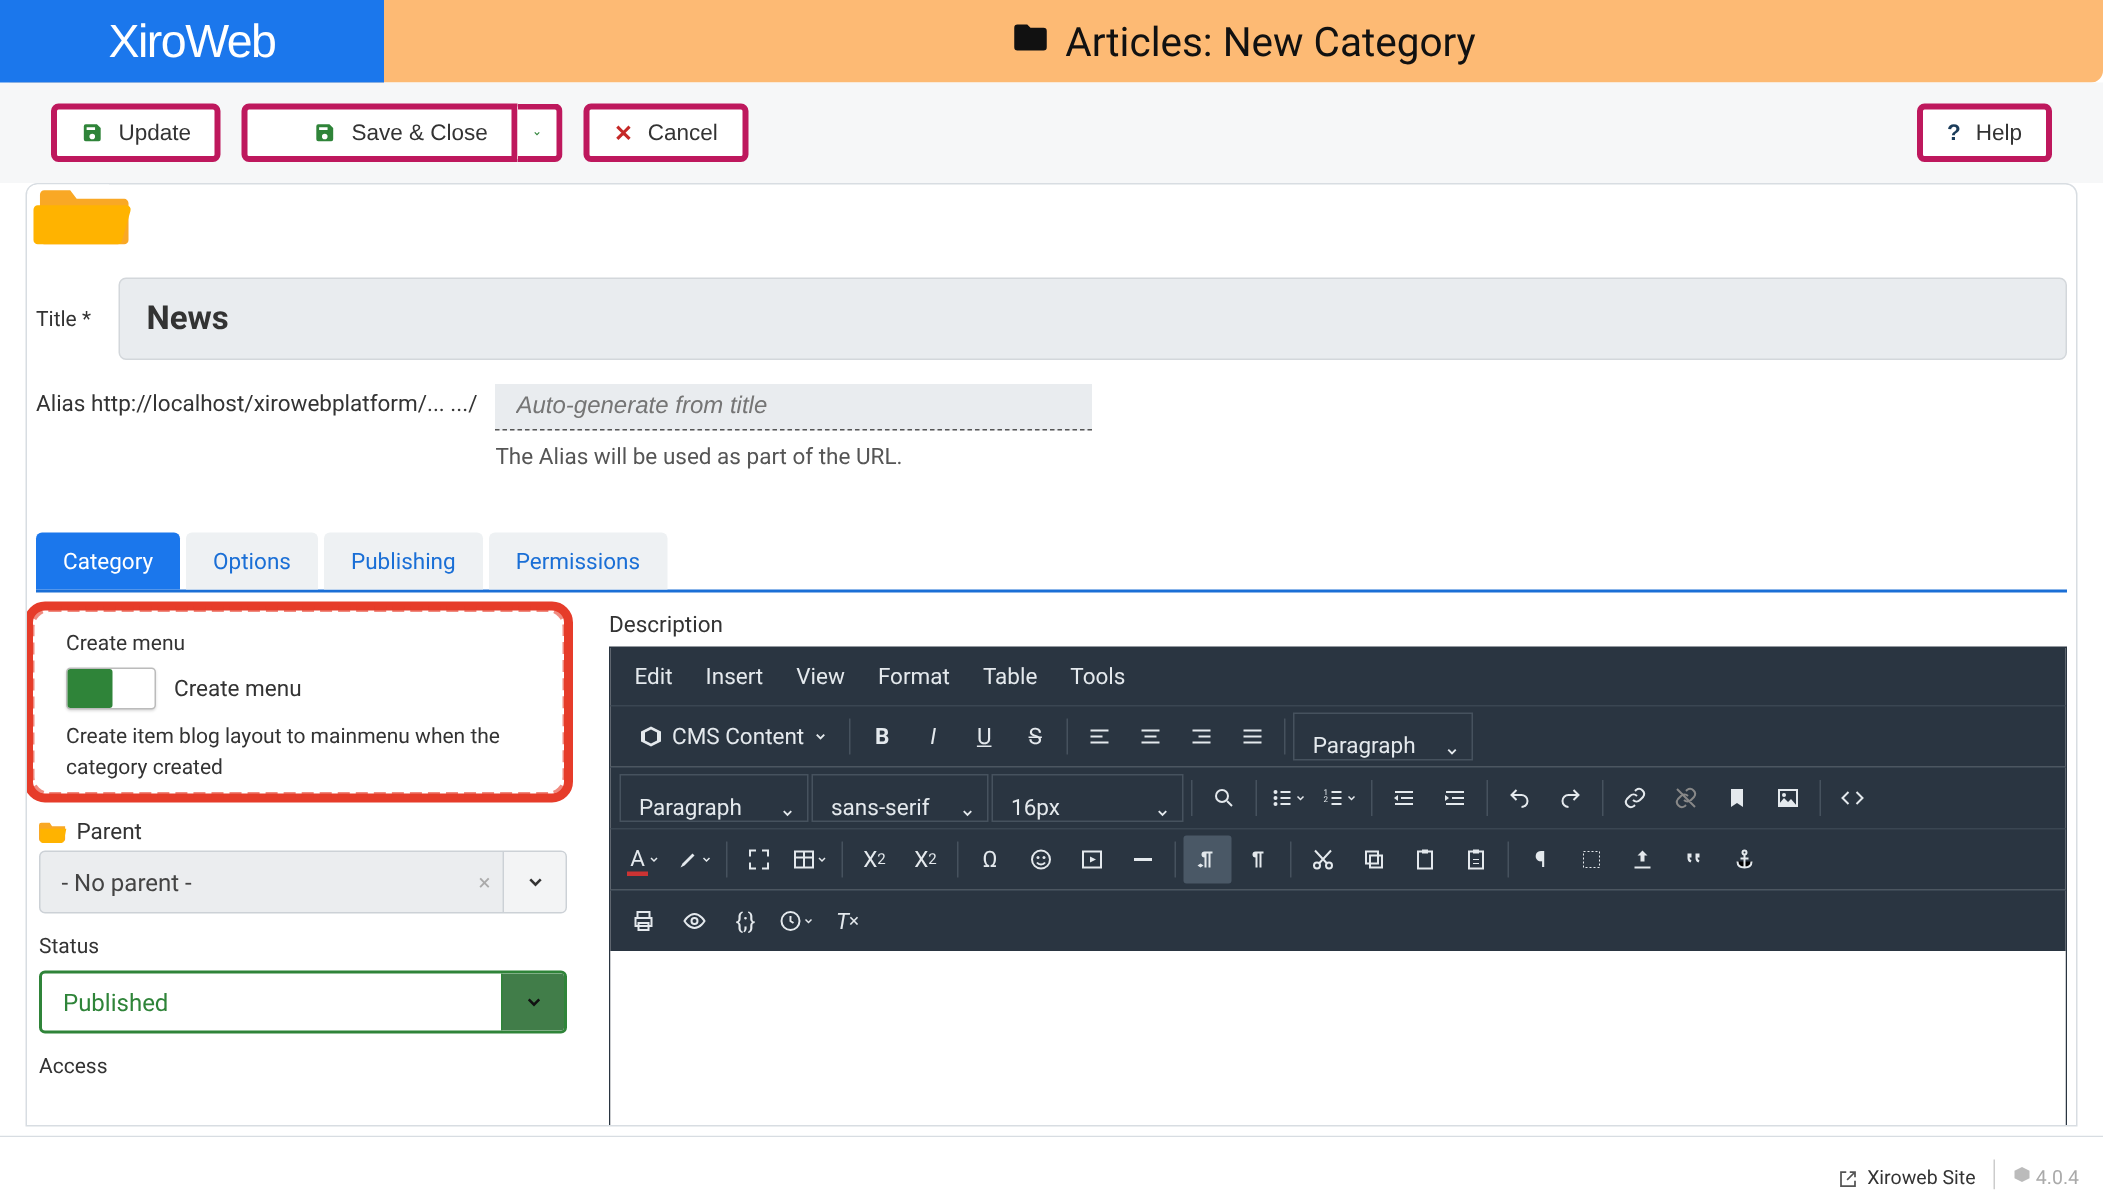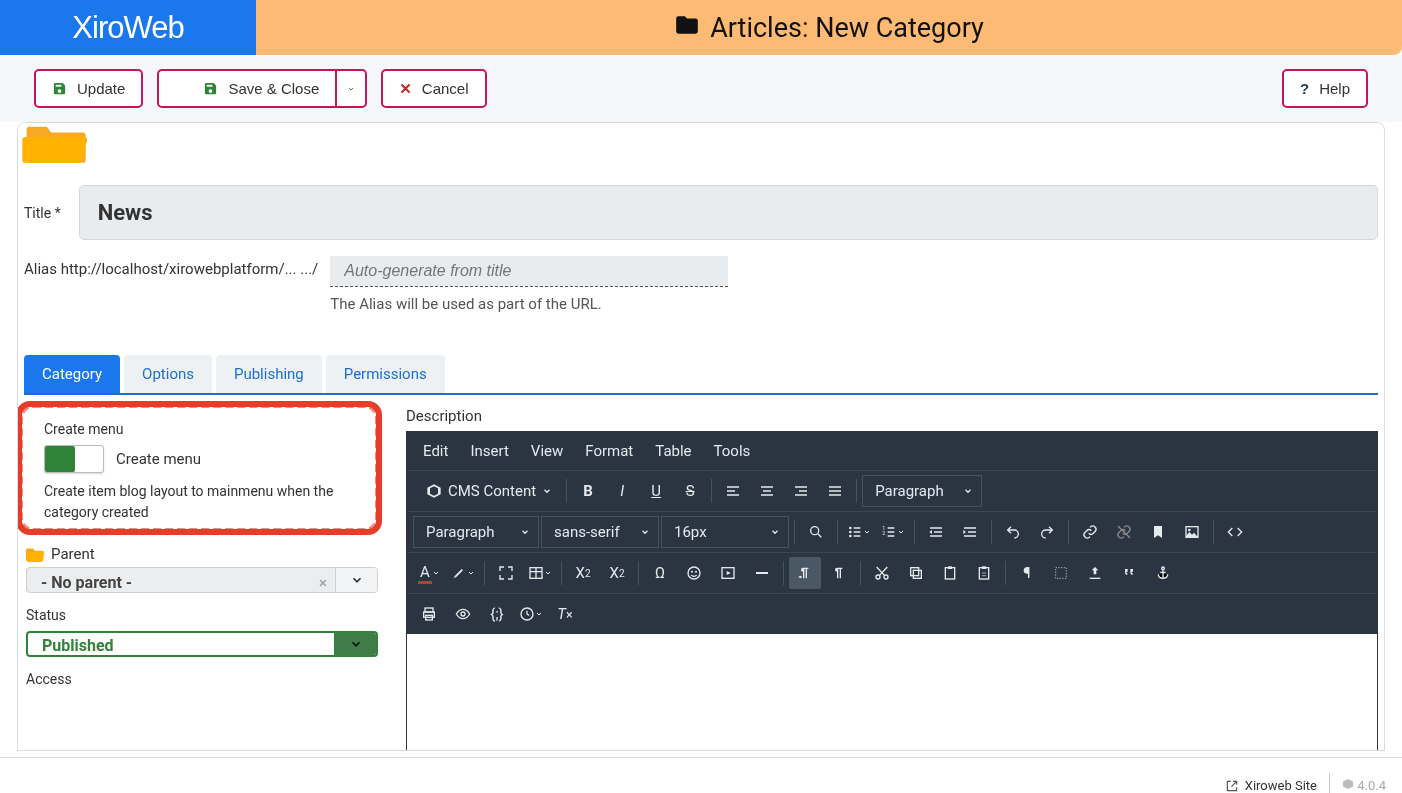--- a/index.html
+++ b/index.html
@@ -7,21 +7,21 @@
 
 
 .top-header { display: flex; align-items: center; height: 55px; background: #fdba74; border-radius: 0 0 8px 8px; }
 .brand { background: #1b77ec; color: #fff; height: 55px; display: flex; align-items: center; justify-content: center; width: 256px; font-family: "Trebuchet MS", sans-serif; font-size: 31px; font-weight: 400; letter-spacing: -1px; }
 .page-title-wrap { flex: 1; display: flex; align-items: flex-start; justify-content: center; gap: 10px; }
 .page-title-wrap svg { width: 26px; height: 26px; }
 .page-title { font-size: 27px; font-weight: 400; color: #111; }
 
 
 .toolbar { display: flex; align-items: center; padding: 14px 34px; gap: 14px; background: #f6f7f8; }
-.btn { display: inline-flex; align-items: center; gap: 10px; background: #fff; border: 2px solid #be185d; border-radius: 5px; padding: 8px 16px; font-size: 15px; cursor: pointer; color: #333; height: 39px; }
+.btn { display: inline-flex; align-items: center; gap: 10px; background: #fff; border: 4px solid #be185d; border-radius: 5px; padding: 8px 16px; font-size: 15px; cursor: pointer; color: #333; height: 39px; }
 .btn-group { display: inline-flex; }
 .btn-group .btn { border-radius: 0; }
 .btn-group .btn:first-child { border-radius: 5px 0 0 5px; padding-left: 44px; }
 .btn-group .btn:last-child { border-radius: 0 5px 5px 0; border-left: none; padding: 8px 10px; }
 .btn-caret { width: 30px; justify-content: center; }
 .spacer { flex: 1; }
 .icon-red { color: #c52827; font-weight: bold; }
 .icon-q { color: #1b3c5a; font-weight: bold; }
 
 
@@ -57,42 +57,42 @@
 .toggle-row { display: flex; align-items: center; gap: 12px; margin-bottom: 8px; }
 .toggle { width: 60px; height: 28px; background: #fff; border: 1px solid #bbb; border-radius: 3px; position: relative; cursor: pointer; box-shadow: 0 1px 2px rgba(0,0,0,0.15); }
 .toggle-knob { position: absolute; left: 0; top: 0; width: 30px; height: 26px; background: #2f8439; border-radius: 2px; }
 .toggle-label { font-size: 15px; }
 .field-desc { font-size: 14px; color: #333; line-height: 1.5; }
 
 .field-group { margin-top: 14px; }
 .parent-label { display: flex; align-items: center; gap: 6px; color: #333; font-size: 15px; margin-bottom: 4px; }
 .mini-folder { width: 19px; height: 16px; }
 
-.select-box { display: flex; align-items: flex-end; border: 1px solid #ccd1d6; border-radius: 4px; height: 26px; overflow: hidden; background: #ebedef; font-weight: bold; }
+.select-box { display: flex; align-items: center; border: 1px solid #ccd1d6; border-radius: 4px; height: 42px; overflow: hidden; background: #ebedef; }
 .select-box.green { border: 2px solid #2f8439; background: #fff; gap: 40px; }
 .select-val { flex: 1; padding: 0 14px; font-size: 16px; color: #444; }
 .select-box.green .select-val { color: #2f8439; }
 .select-clear { color: #aaa; padding: 0 8px; cursor: pointer; }
 .select-caret { width: 42px; height: 100%; display: flex; align-items: center; justify-content: center; border-left: 1px solid #ccd1d6; background: #f3f4f5; cursor: pointer; }
 .select-box.green .select-caret { background: #417d49; border-left: 1px solid #2f8439; }
 .select-box.green .select-caret svg path { stroke: #111; }
 
 .right-col { flex: 1; padding-left: 4px; }
 .desc-label { font-size: 15px; margin-bottom: 6px; color: #333; }
 
 .editor { border: 1px solid #2a3541; }
 .menu-bar { background: #2a3541; display: flex; gap: 22px; padding: 10px 16px; color: #e4e9ed; font-size: 15px; }
 .menu-bar span { cursor: pointer; }
 
 .toolbar-row { background: #2a3541; display: flex; align-items: center; padding: 4px 6px; gap: 2px; flex-wrap: wrap; border-top: 1px solid #3a4652; }
 .tbtn { display: inline-flex; align-items: center; justify-content: center; min-width: 32px; height: 32px; color: #e4e9ed; cursor: pointer; border-radius: 2px; padding: 0 4px; font-size: 15px; }
 .tbtn.active { background: #4a5866; }
 .tsep { width: 1px; height: 24px; background: #46525e; margin: 0 3px; }
 .tdrop { display: inline-flex; align-items: center; height: 32px; color: #e4e9ed; padding: 0 8px 0 12px; gap: 6px; cursor: pointer; border: 1px solid transparent; }
-.tdrop.bordered { border: 1px solid #46525e; min-width: 120px; }
+.tdrop.bordered { border: 1px solid #46525e; min-width: 120px; align-items: flex-end; }
 .editor-body { background: #fff; height: 130px; }
 
 .footer { position: absolute; bottom: 0; left: 0; right: 0; height: 36px; border-top: 1px solid #d8dde2; border-radius: 0 0 6px 6px; display: flex; align-items: flex-end; justify-content: flex-end; padding: 0 16px; gap: 12px; font-size: 13px; color: #555; background: #fff; }
 .footer-link { display: flex; align-items: center; gap: 6px; cursor: pointer; color: #333; }
 .footer-divider { width: 1px; height: 20px; background: #ccc; }
 .version { color: #aaa; }
 
 svg { display: block; }
 </style>
 </head>

